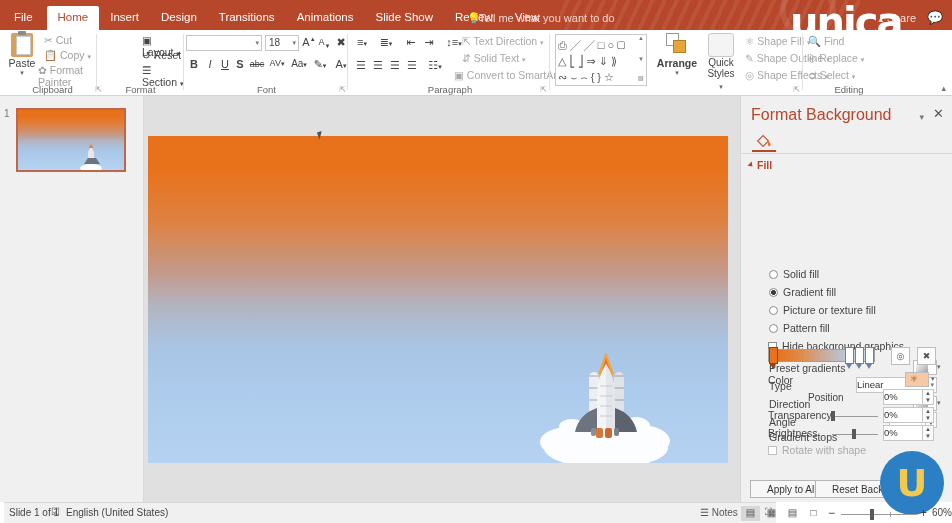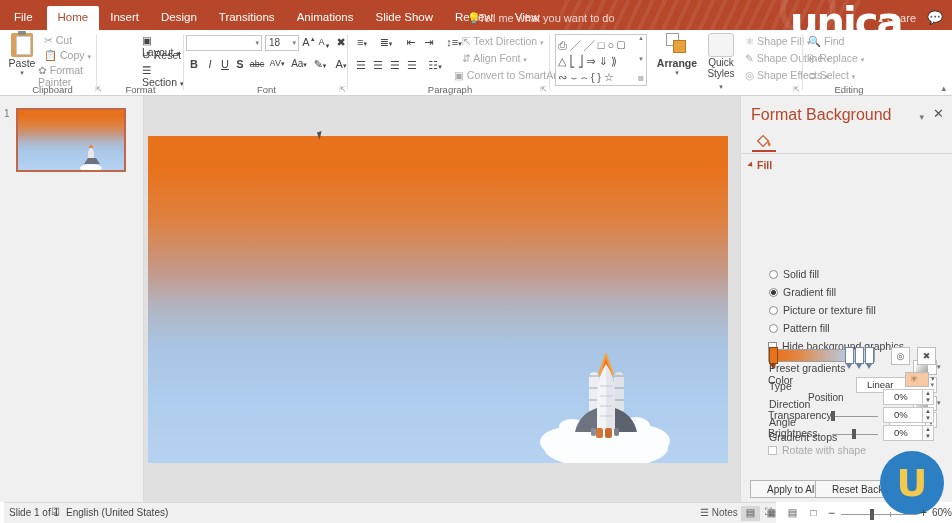--- a/index.html
+++ b/index.html
@@ -149,21 +149,21 @@
     border-radius:50%; background:#fff; vertical-align:-1px; margin-right:5px;
   }
   .rd.on{ background:radial-gradient(circle, #3a3a3a 0 2.2px, #fff 2.4px 100%); }
   .cbx{
     display:inline-block; width:9px; height:9px; border:1px solid #8c8c8c;
     background:#fff; vertical-align:-1px; margin-right:5px;
   }
   .lbl{ position:absolute; left:28px; font-size:10.5px; color:#444; }
   .field{
     position:absolute; background:#fff; border:1px solid #c6c6c6; height:16px;
-    font-size:9.5px; padding:1px 10px; color:#333;
+    font-size:9.5px; padding:1px 0; color:#333;
   }
   .swatch{
     position:absolute; width:24px; height:15px; background:#fff;
     border:1px solid #bdbdbd;
   }
   .swatch i{ position:absolute; left:2px; top:1px; width:12px; height:11px;
     background:linear-gradient(135deg,#fff,#a0a0a0); display:block;}
   .sw-arrow{ position:absolute; font-size:7px; color:#666;}
   .gradbar{
     position:absolute; left:768px; top:349px; width:107px; height:13px;
@@ -348,21 +348,21 @@
     <div class="fbtn dim" style="left:55px;top:29px;width:14px">☰</div>
     <div class="fbtn dim" style="left:77px;top:29px;width:16px">☷<span style="font-size:7px">▾</span></div>
 
     <div class="btn dim" style="position:absolute;left:112px;top:5px">
       <span>⇱</span>
       <span>Text Direction</span>
       <span style="font-size:7px">▾</span>
     </div>
     <div class="btn dim" style="position:absolute;left:112px;top:22px">
       <span>⇵</span>
-      <span>Align Font</span>
+      <span>Solid Text</span>
       <span style="font-size:7px">▾</span>
     </div>
     <div class="btn dim" style="position:absolute;left:104px;top:39px">
       <span>▣</span>
       <span>Convert to SmartArt</span>
       <span style="font-size:7px">▾</span>
     </div>
     <div class="grp-label">Paragraph</div>
     <div class="dlg">⇱</div>
     <div class="grp-sep" style="left:199px"></div>

